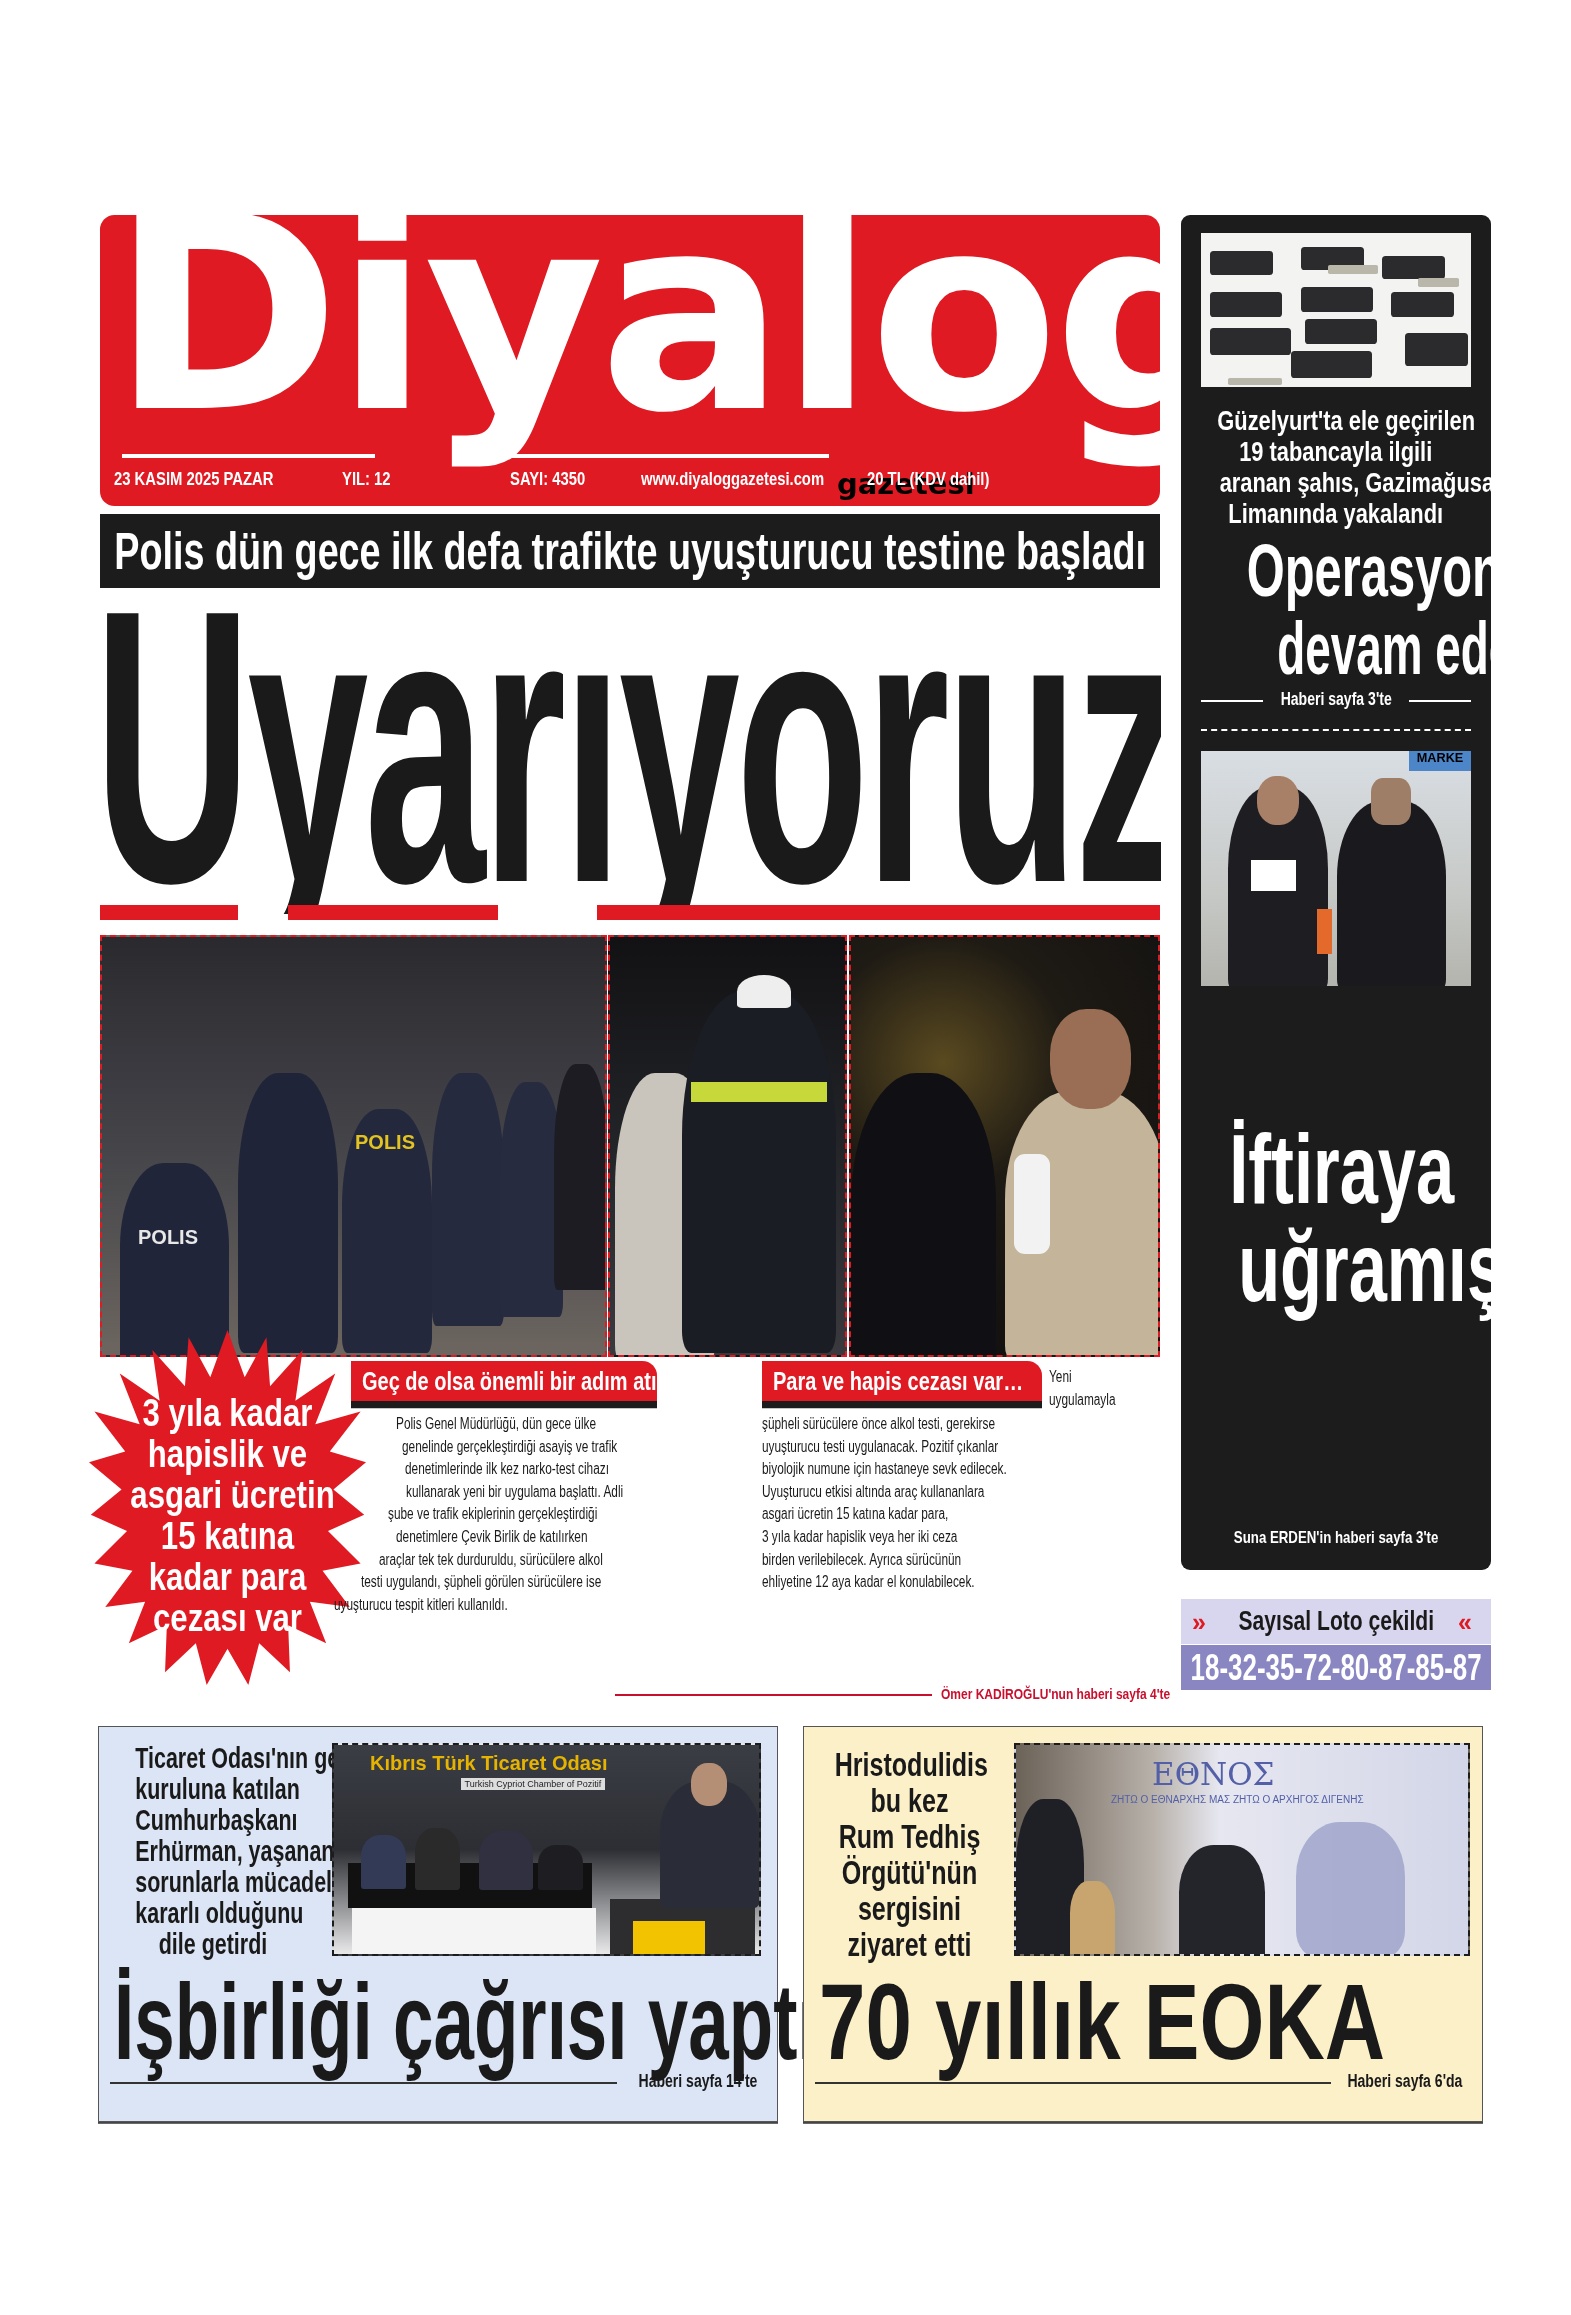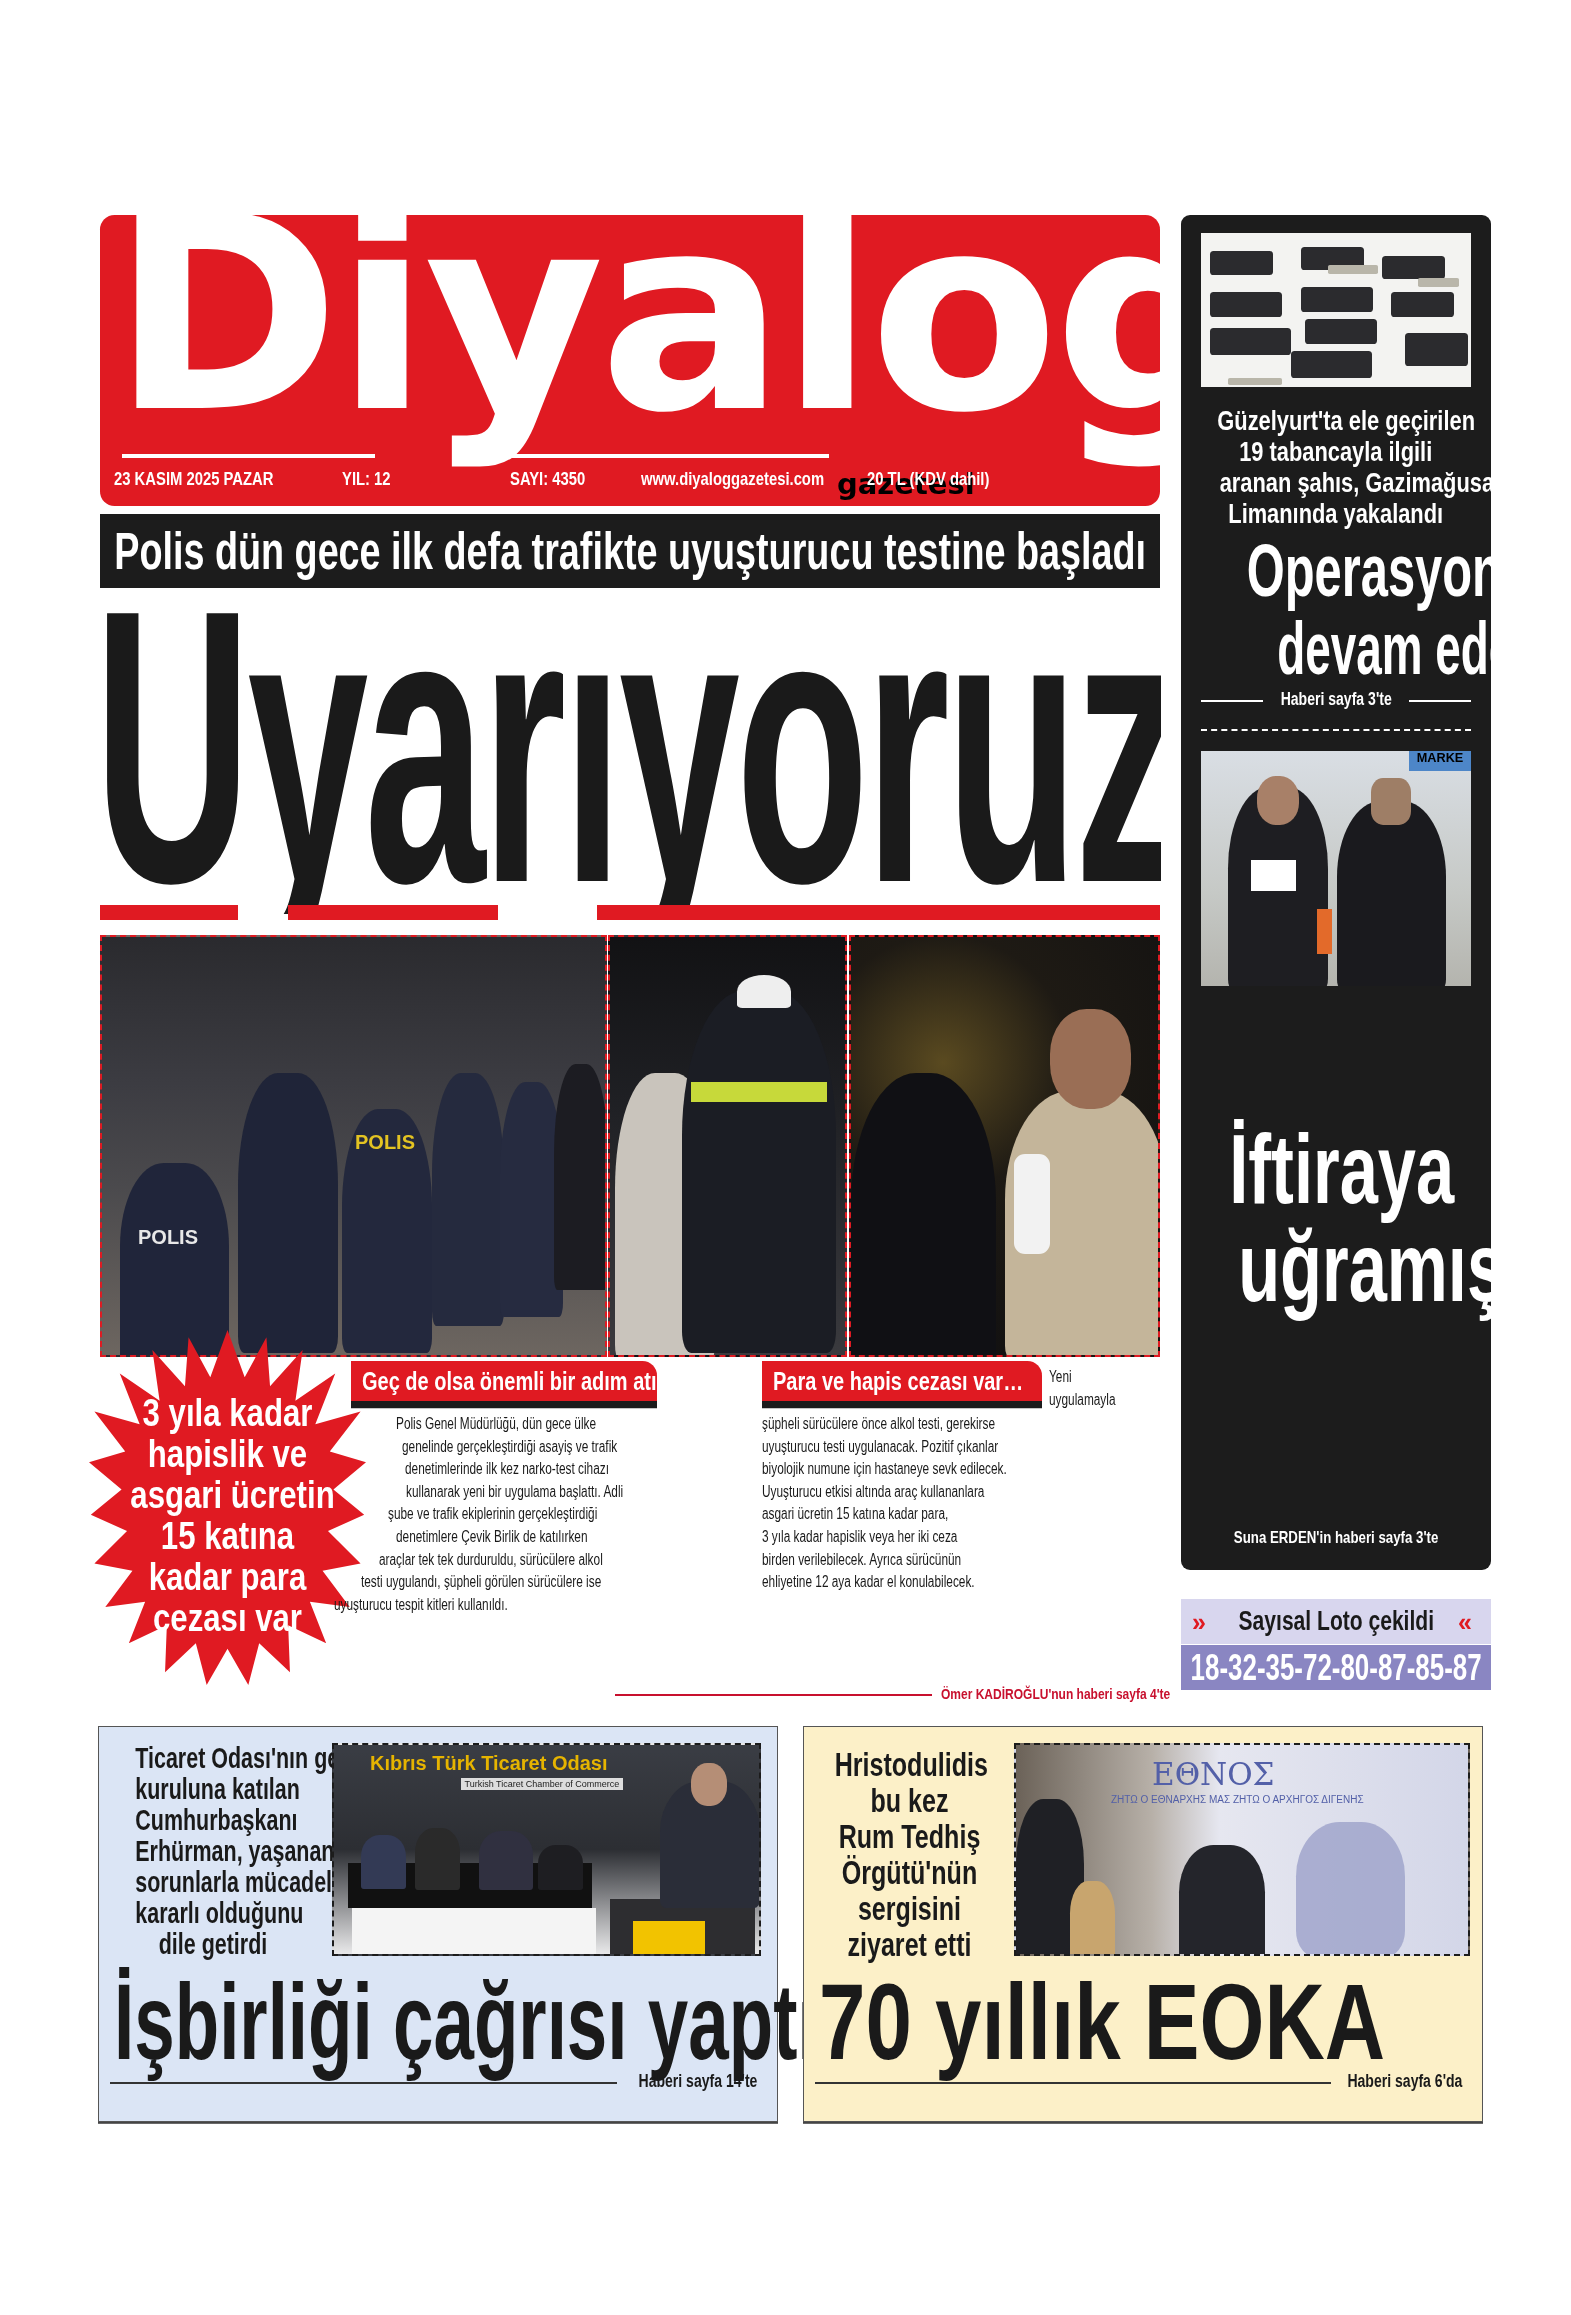--- a/index.html
+++ b/index.html
@@ -231,21 +231,21 @@
     <div>Ticaret Odası'nın genel</div>
     <div>kuruluna katılan</div>
     <div>Cumhurbaşkanı</div>
     <div>Erhürman, yaşanan</div>
     <div>sorunlarla mücadelede</div>
     <div>kararlı olduğunu</div>
     <div>dile getirdi</div>
   </div>
   <div class="box-photo" style="left:233px;top:16.3px;width:429px;height:213px;background:linear-gradient(180deg,#3a3d44 0%,#2c2e33 50%,#e9e9ea 100%);">
     <div class="abs" style="left:36px;top:7.2px;width:199px;height:22px;color:#e6b400;font-weight:bold;font-size:20px;white-space:nowrap;">Kıbrıs Türk Ticaret Odası</div>
-    <div class="abs" style="left:127px;top:33px;font-size:9px;color:#222;background:#ddd;padding:0.9px 3.6px;white-space:nowrap;">Turkish Ticaret Chamber of Commerce</div>
+    <div class="abs" style="left:127px;top:33px;font-size:9px;color:#222;background:#ddd;padding:0.9px 3.6px;white-space:nowrap;">Turkish Cypriot Chamber of Pozitif</div>
     <div class="abs" style="left:13.6px;top:118px;width:244px;height:45px;background:#111;"></div>
     <div class="abs" style="left:18px;top:163px;width:244px;height:54px;background:#f4f4f4;"></div>
     <div class="fig" style="left:27px;top:90px;width:45px;height:54px;background:#333a55;"></div>
     <div class="fig" style="left:81px;top:83px;width:45px;height:62px;background:#2a2a2a;"></div>
     <div class="fig" style="left:145px;top:86px;width:54px;height:59px;background:#303040;"></div>
     <div class="fig" style="left:204px;top:100px;width:45px;height:45px;background:#1e1e22;"></div>
     <div class="abs" style="left:276px;top:154px;width:145px;height:63px;background:#2d2d30;"></div>
     <div class="abs" style="left:299px;top:176px;width:72px;height:45px;background:#f2c300;"></div>
     <div class="fig" style="left:326px;top:36px;width:100px;height:127px;background:#2a2d38;"></div>
     <div class="abs" style="left:357px;top:18px;width:36px;height:43px;background:#b58e76;border-radius:45%;"></div>

